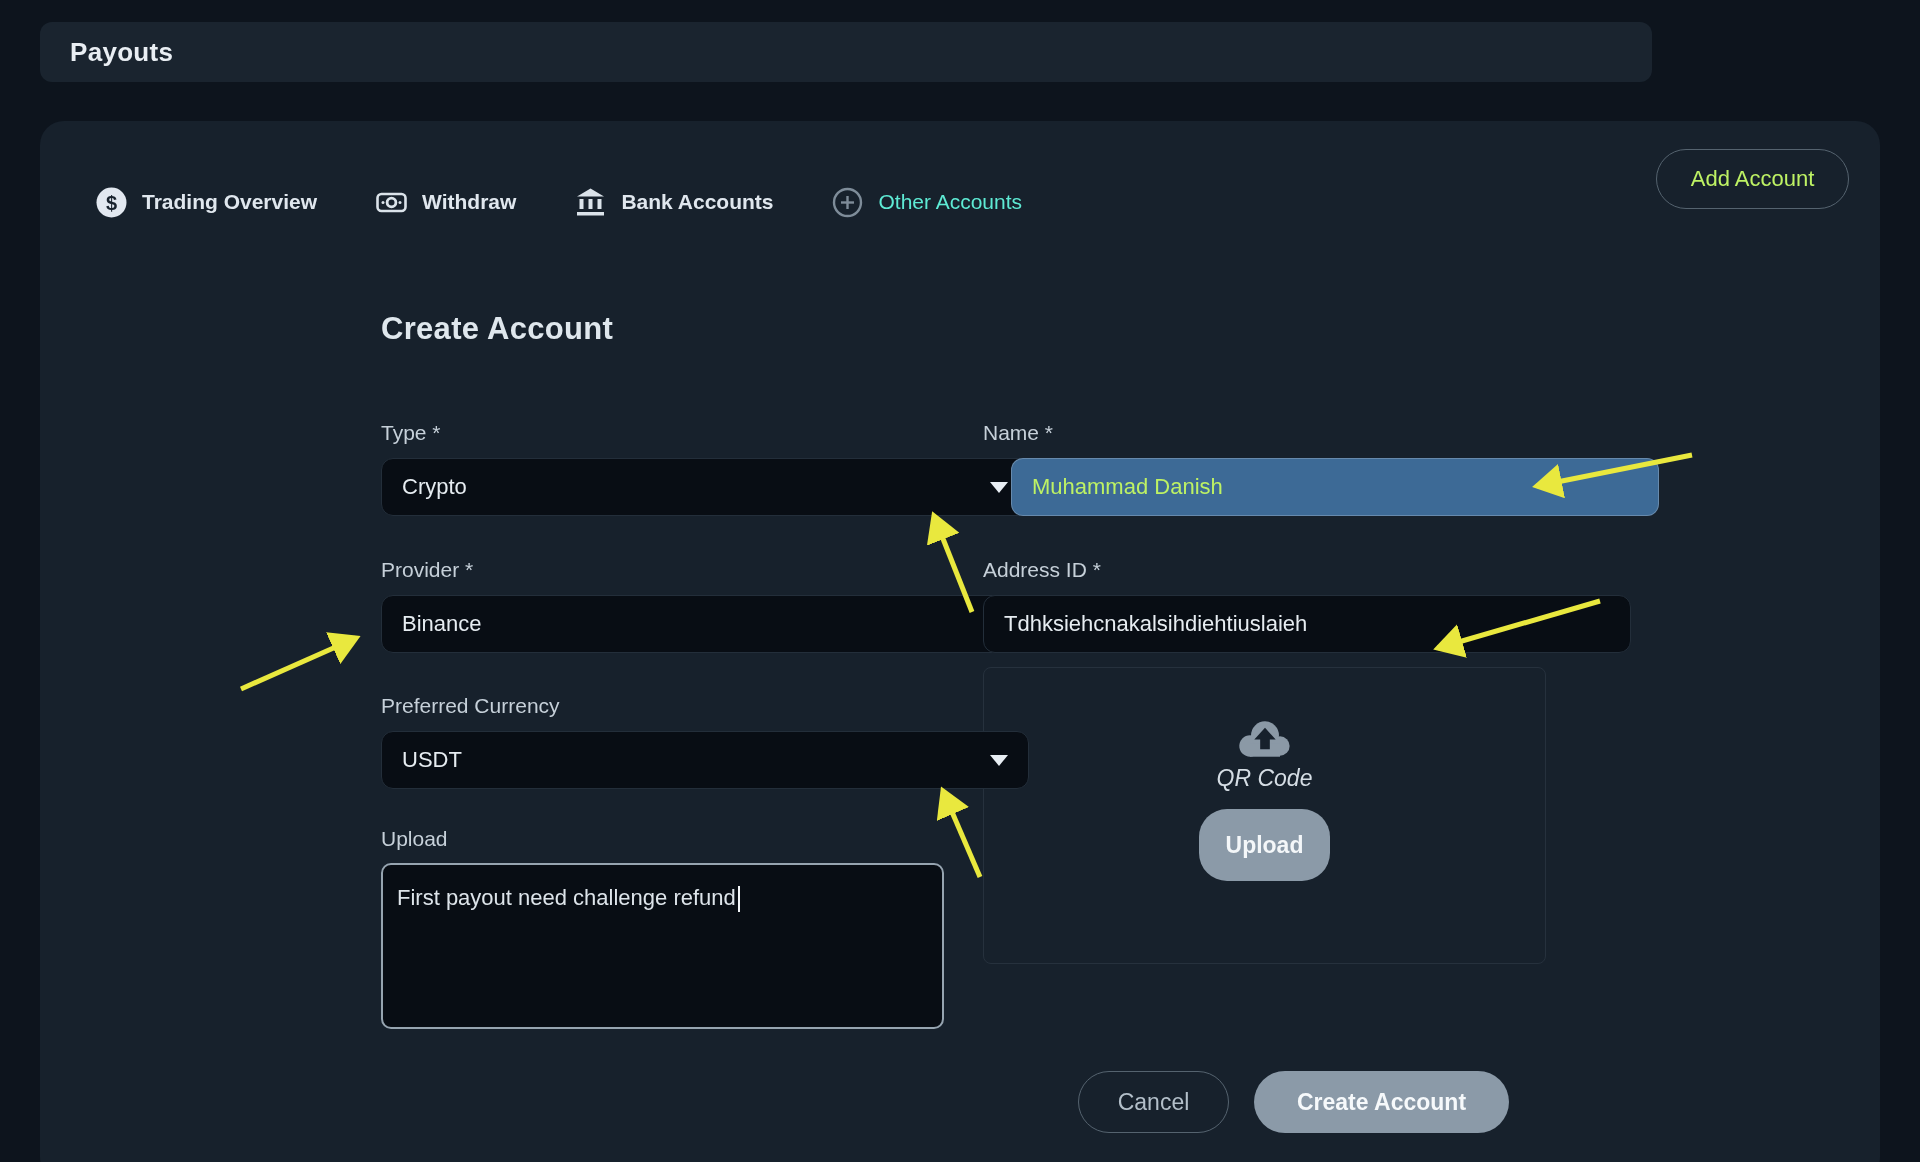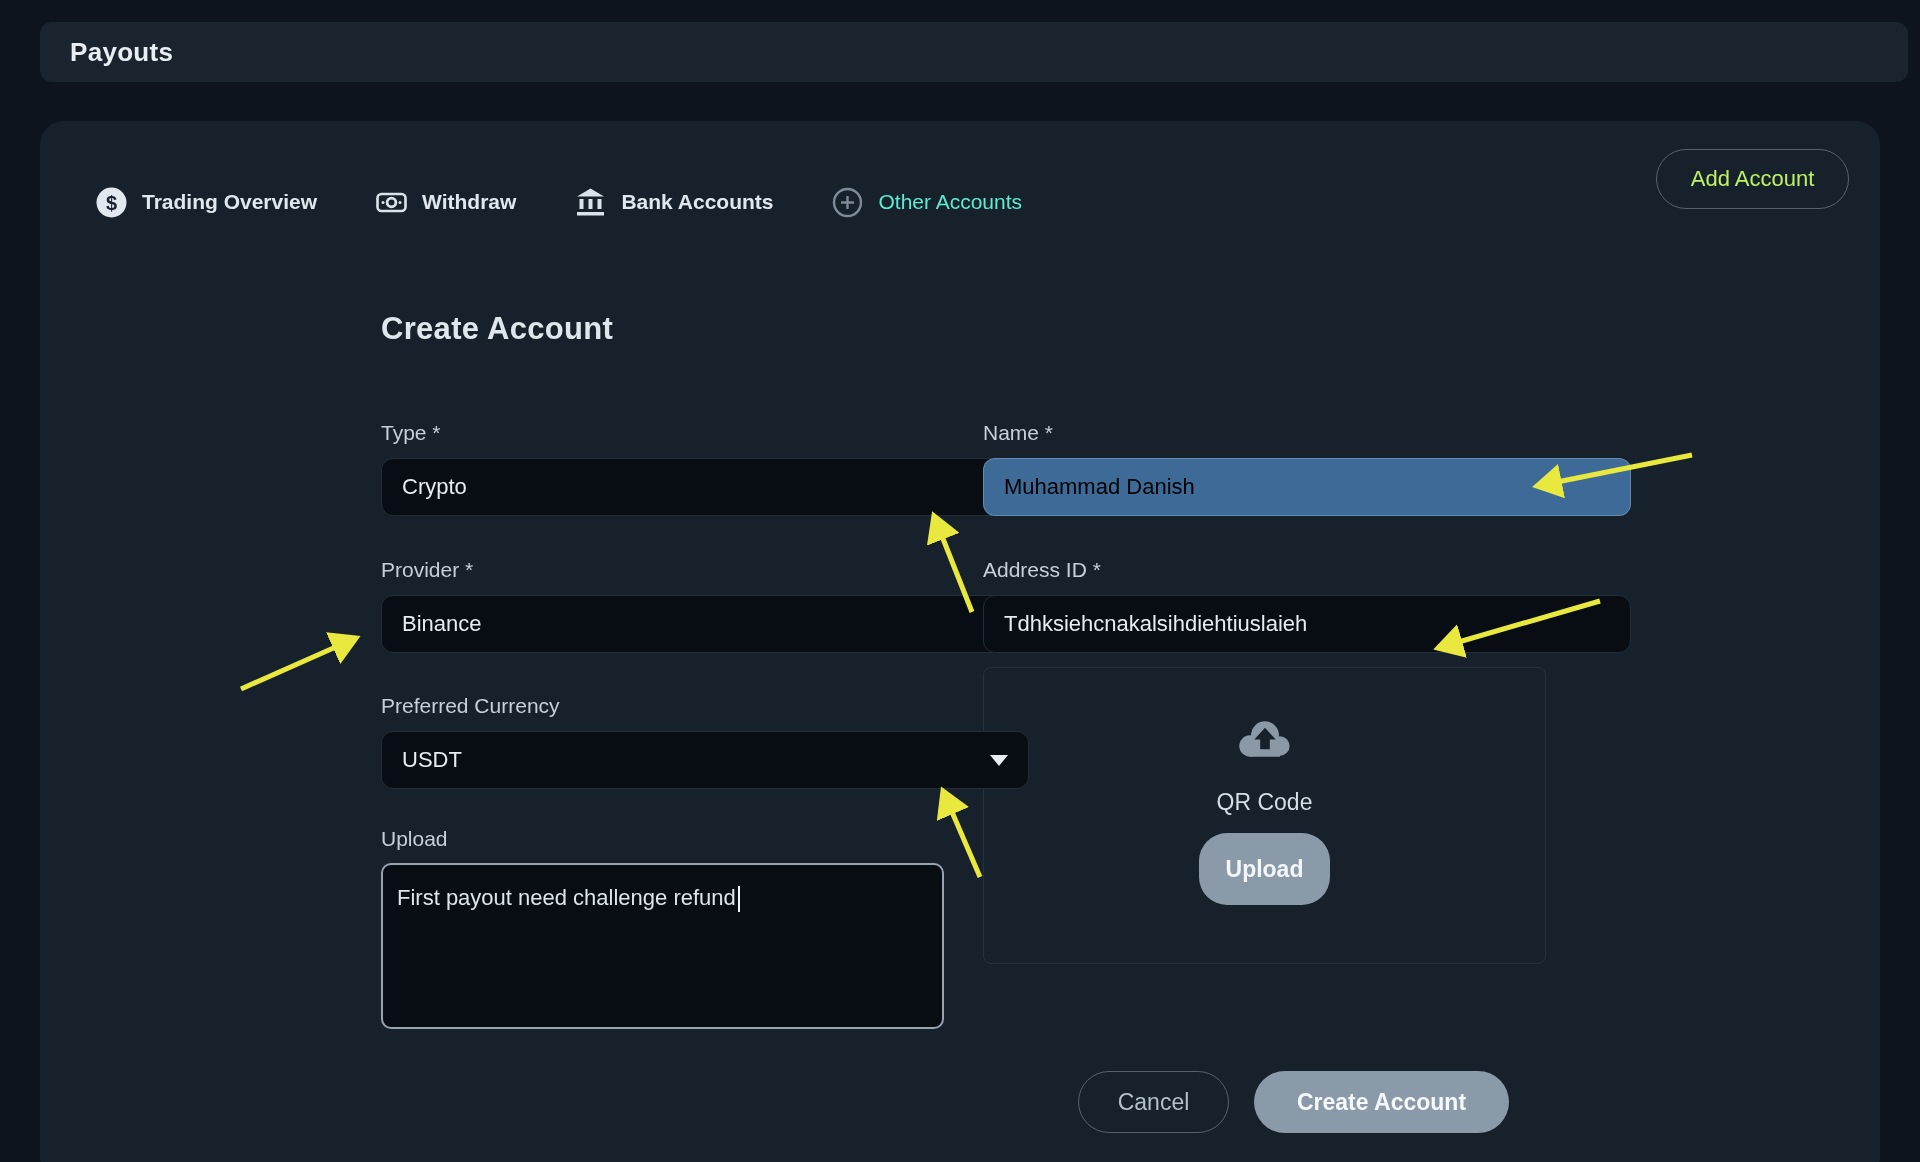--- a/index.html
+++ b/index.html
@@ -1,21 +1,21 @@
 <!DOCTYPE html>
 <html><head>
 <meta charset="utf-8">
 <style>
   * { margin:0; padding:0; box-sizing:border-box; }
   html,body { background:#0d141d; }
   body { font-family:"Liberation Sans", sans-serif; }
   .screen { position:relative; width:1920px; height:1162px; background:#0d141d; overflow:hidden; }
 
   
-  .header-bar { position:absolute; left:40px; top:22px; width:1868px; height:60px;
+  .header-bar { position:absolute; left:40px; top:22px; width:1612px; height:60px;
     background:#1a242f; border-radius:12px; display:flex; align-items:center; padding-left:30px; }
   .header-title { font-size:26px; font-weight:700; color:#e9eef3; letter-spacing:.3px; }
 
   
   .card { position:absolute; left:40px; top:121px; width:1840px; height:1060px;
     background:#17212c; border-radius:24px; }
 
   
   .tabs { position:absolute; left:56px; top:60px; display:flex; align-items:center; gap:59px; height:42px; }
   .tab { display:flex; align-items:center; gap:15px; cursor:pointer; }
@@ -30,32 +30,32 @@
   
   .form-title { position:absolute; left:341px; top:190px; font-size:31px; font-weight:700; color:#dfe7ed; letter-spacing:.3px; }
 
   .label { position:absolute; font-size:21px; color:#c6d0d9; }
   .field { position:absolute; width:648px; height:58px; background:#080d14;
     border:1px solid #232e3a; border-radius:12px; display:flex; align-items:center;
     padding:0 20px; font-size:22px; color:#e6ecf1; }
   .field.select { cursor:pointer; }
   .caret { width:0; height:0; border-left:9px solid transparent; border-right:9px solid transparent;
     border-top:11px solid #e8eef4; margin-left:auto; }
-  .field.name-field { background:#3d6a96; border:1px solid rgba(255,255,255,.22); color:#000000; font-weight:500; }
+  .field.name-field { background:#3d6a96; border:1px solid rgba(255,255,255,.22); color:#bef264; font-weight:500;margin-left:28px; }
 
   .notes-area { position:absolute; left:341px; top:742px; width:563px; height:166px;
     background:#080d14; border:2px solid #96a4b0; border-radius:10px; padding:20px 14px;
     font-size:22px; color:#dde4ea; }
   .text-cursor { display:inline-block; width:2px; height:26px; background:#f2f5f8; vertical-align:middle; margin-left:2px; }
 
   
   .qr-box { position:absolute; left:943px; top:546px; width:563px; height:297px;
     border:1px solid #26313d; border-radius:8px; display:flex; flex-direction:column;
     align-items:center; padding-top:48px; }
-  .qr-label { font-size:23px; color:#d5dde4; margin-top:28px; }
+  .qr-label { font-size:23px; color:#d5dde4; margin-top:4px;font-style:italic; }
   .upload-btn { margin-top:17px; width:131px; height:72px; border:none; border-radius:28px;
     background:#8b9aa8; color:#f4f7f9; font-size:23px; font-weight:600;
     display:flex; align-items:center; justify-content:center; cursor:pointer; }
 
   
   .cancel-btn { position:absolute; left:1038px; top:950px; width:151px; height:62px;
     background:transparent; border:1.5px solid #55636f; border-radius:31px;
     color:#b3bfc9; font-size:23px; display:flex; align-items:center; justify-content:center; cursor:pointer; }
   .submit-btn { position:absolute; left:1214px; top:950px; width:255px; height:62px;
     background:#8b9aa8; border:none; border-radius:31px; color:#f6f9fb; font-size:23px; font-weight:700;

